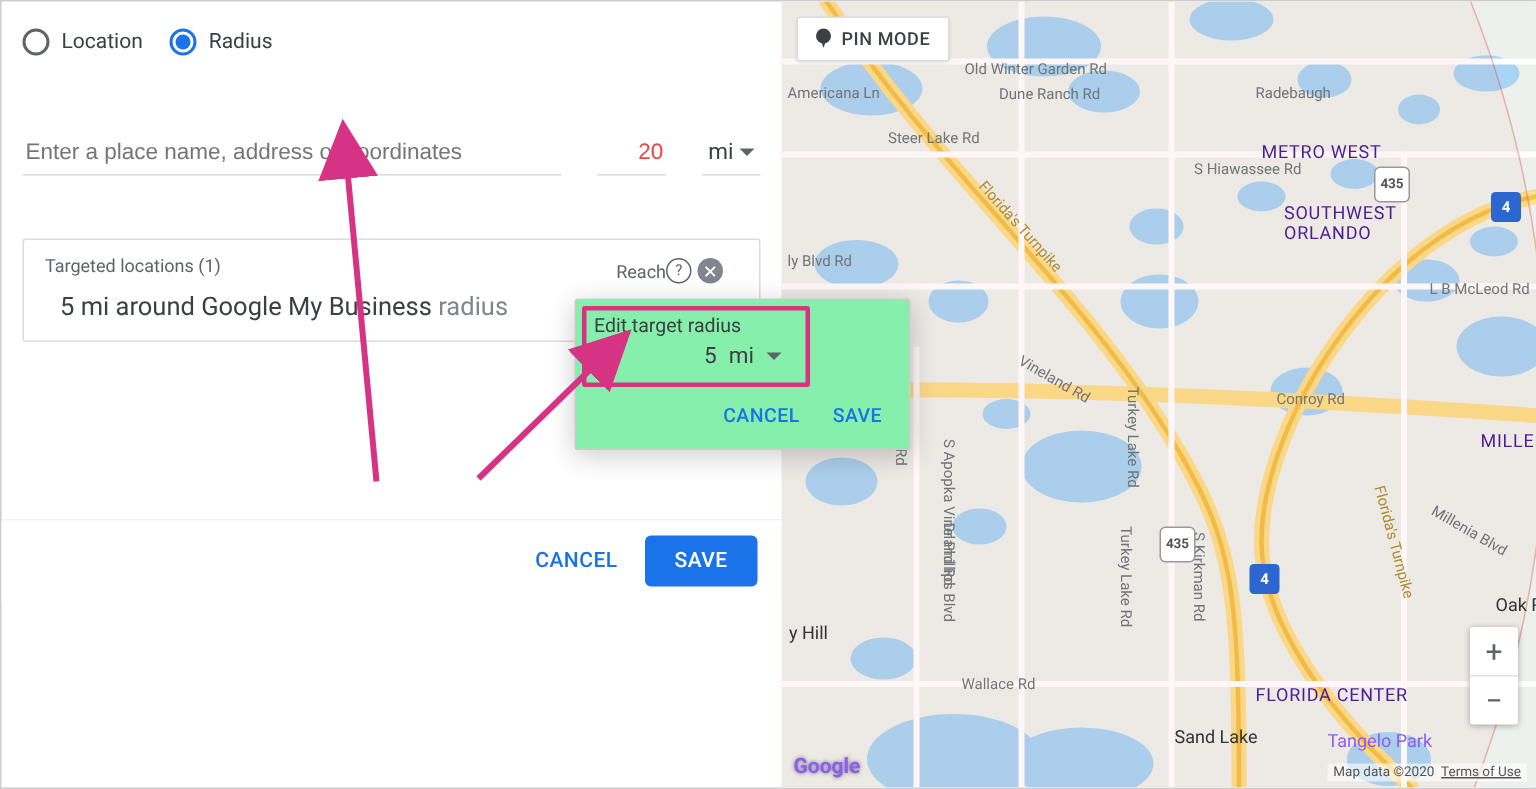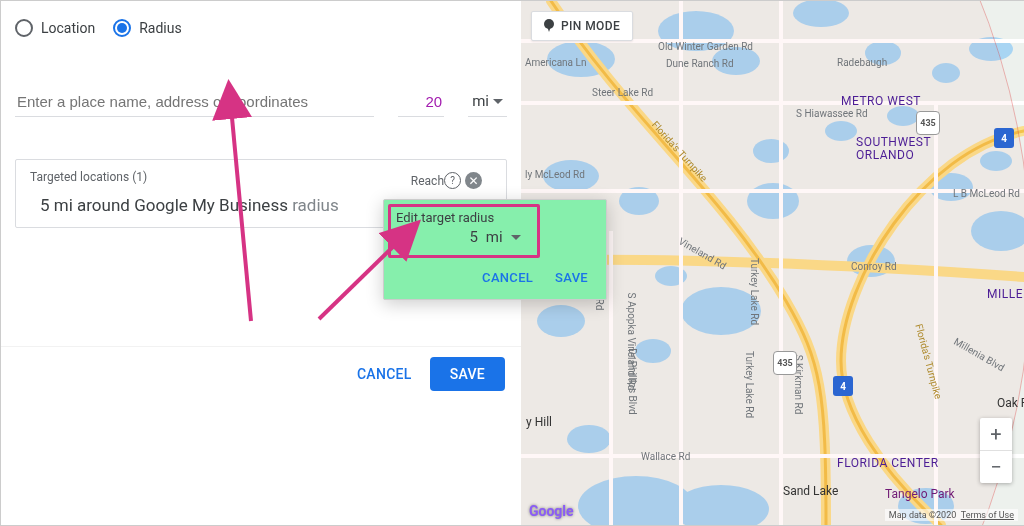--- a/index.html
+++ b/index.html
@@ -7,21 +7,21 @@
   
   .left{position:absolute;left:0;top:0;width:520px;height:400px;box-sizing:border-box}
   .radio-row{display:flex;align-items:center;gap:18px;padding:18px 0 0 14px}
   .radio{display:flex;align-items:center;gap:8px;font-size:14px;color:#3c4043;cursor:pointer}
   .r-outer{width:18px;height:18px;border-radius:50%;box-sizing:border-box;display:flex;align-items:center;justify-content:center}
   .r-off{border:2px solid #5f6368}
   .r-on{border:2px solid #1a73e8}
   .r-dot{width:10px;height:10px;border-radius:50%;background:#1a73e8}
   .search-row{position:absolute;left:14px;top:85px;width:492px;display:flex;align-items:flex-end;gap:24px}
   .place-input{flex:1;border:none;border-bottom:1px solid #dadce0;font-size:15px;color:#80868b;padding:6px 2px;outline:none}
-  .num-input{width:42px;border:none;border-bottom:1px solid #dadce0;text-align:right;font-size:15px;padding:6px 2px;outline:none;color:#a21caf}
+  .num-input{width:42px;border:none;border-bottom:1px solid #dadce0;text-align:right;font-size:15px;padding:6px 2px;outline:none;color:#ef4444}
   .unit-sel{display:flex;align-items:center;gap:4px;border-bottom:1px solid #dadce0;padding:6px 4px;font-size:15px;color:#3c4043;cursor:pointer}
   .tri{width:0;height:0;border-left:5px solid transparent;border-right:5px solid transparent;border-top:5px solid #5f6368}
   .card{position:absolute;left:14px;top:158px;width:492px;border:1px solid #dadce0;border-radius:2px;padding:12px 24px;box-sizing:border-box}
   .card-head{display:flex;align-items:center;justify-content:flex-end;gap:0;font-size:12px;color:#5f6368}
   .tl-title{position:absolute;left:14px;top:10px;font-size:12px;color:#5f6368}
   .help-circ{width:15px;height:15px;border:1.5px solid #5f6368;border-radius:50%;display:flex;align-items:center;justify-content:center;font-size:10px;color:#5f6368}
   .x-circ{width:17px;height:17px;border-radius:50%;background:#80868b;color:#fff;display:flex;align-items:center;justify-content:center;font-size:12px;cursor:pointer;margin-left:4px}
   .tl-line{font-size:17px;color:#3c4043;margin-top:6px}
   .light{color:#80868b}
   
@@ -186,41 +186,41 @@
       <span>PIN MODE</span>
     </div>
 
     <span class="mlabel big" style="left:320px;top:93px">METRO WEST</span>
     <span class="mlabel big" style="left:335px;top:135px;line-height:13px;white-space:pre">SOUTHWEST
 ORLANDO</span>
     <span class="mlabel big" style="left:466px;top:286px">MILLENIA</span>
     <span class="mlabel big" style="left:316px;top:455px">FLORIDA CENTER</span>
     <span class="mlabel" style="left:476px;top:395px;font-size:12px;color:#333">Oak Ric</span>
     <span class="mlabel" style="left:262px;top:483px;font-size:12px;color:#333">Sand Lake</span>
-    <span class="mlabel" style="left:364px;top:486px;font-size:12px;color:#701a75">Tangelo Park</span>
+    <span class="mlabel" style="left:364px;top:486px;font-size:12px;color:#8b5cf6">Tangelo Park</span>
     <span class="mlabel" style="left:5px;top:414px;font-size:12px;color:#333">y Hill</span>
     <span class="mlabel" style="left:120px;top:145px;transform:rotate(48deg);color:#af8b2e">Florida's Turnpike</span>
     <span class="mlabel" style="left:369px;top:355px;transform:rotate(75deg);color:#af8b2e">Florida's Turnpike</span>
 
     <span class="mlabel" style="left:330px;top:260px">Conroy Rd</span>
     <span class="mlabel" style="left:432px;top:187px">L B McLeod Rd</span>
     <span class="mlabel" style="left:71px;top:86px">Steer Lake Rd</span>
     <span class="mlabel" style="left:275px;top:107px">S Hiawassee Rd</span>
-    <span class="mlabel" style="left:137px;top:40px">Old Winter Garden Rd</span>
+    <span class="mlabel" style="left:122px;top:40px">Old Winter Garden Rd</span>
     <span class="mlabel" style="left:145px;top:57px">Dune Ranch Rd</span>
     <span class="mlabel" style="left:155px;top:247px;transform:rotate(30deg)">Vineland Rd</span>
     <span class="mlabel" style="left:62px;top:335px;transform:rotate(90deg)">S Apopka Vineland Rd</span>
     <span class="mlabel" style="left:30px;top:255px;transform:rotate(90deg)">S Apopka Vineland Rd</span>
     <span class="mlabel" style="left:248px;top:378px;transform:rotate(90deg)">S Kirkman Rd</span>
     <span class="mlabel" style="left:78px;top:375px;transform:rotate(90deg)">Dr Phillips Blvd</span>
     <span class="mlabel" style="left:200px;top:285px;transform:rotate(90deg)">Turkey Lake Rd</span>
     <span class="mlabel" style="left:195px;top:378px;transform:rotate(90deg)">Turkey Lake Rd</span>
     <span class="mlabel" style="left:120px;top:450px">Wallace Rd</span>
     <span class="mlabel" style="left:430px;top:348px;transform:rotate(30deg)">Millenia Blvd</span>
-    <span class="mlabel" style="left:4px;top:168px">ly McLeod Rd</span>
+    <span class="mlabel" style="left:4px;top:168px">ly Blvd Rd</span>
     <span class="mlabel" style="left:4px;top:56px">Americana Ln</span>
     <span class="mlabel" style="left:316px;top:56px">Radebaugh</span>
 
     <div class="shield" style="left:395px;top:110px">435</div>
     <div class="shield" style="left:252px;top:350px">435</div>
     <div class="ishield" style="left:312px;top:375px">4</div>
     <div class="ishield" style="left:473px;top:127px">4</div>
 
     <div class="zoom">
       <div class="zbtn">+</div>

